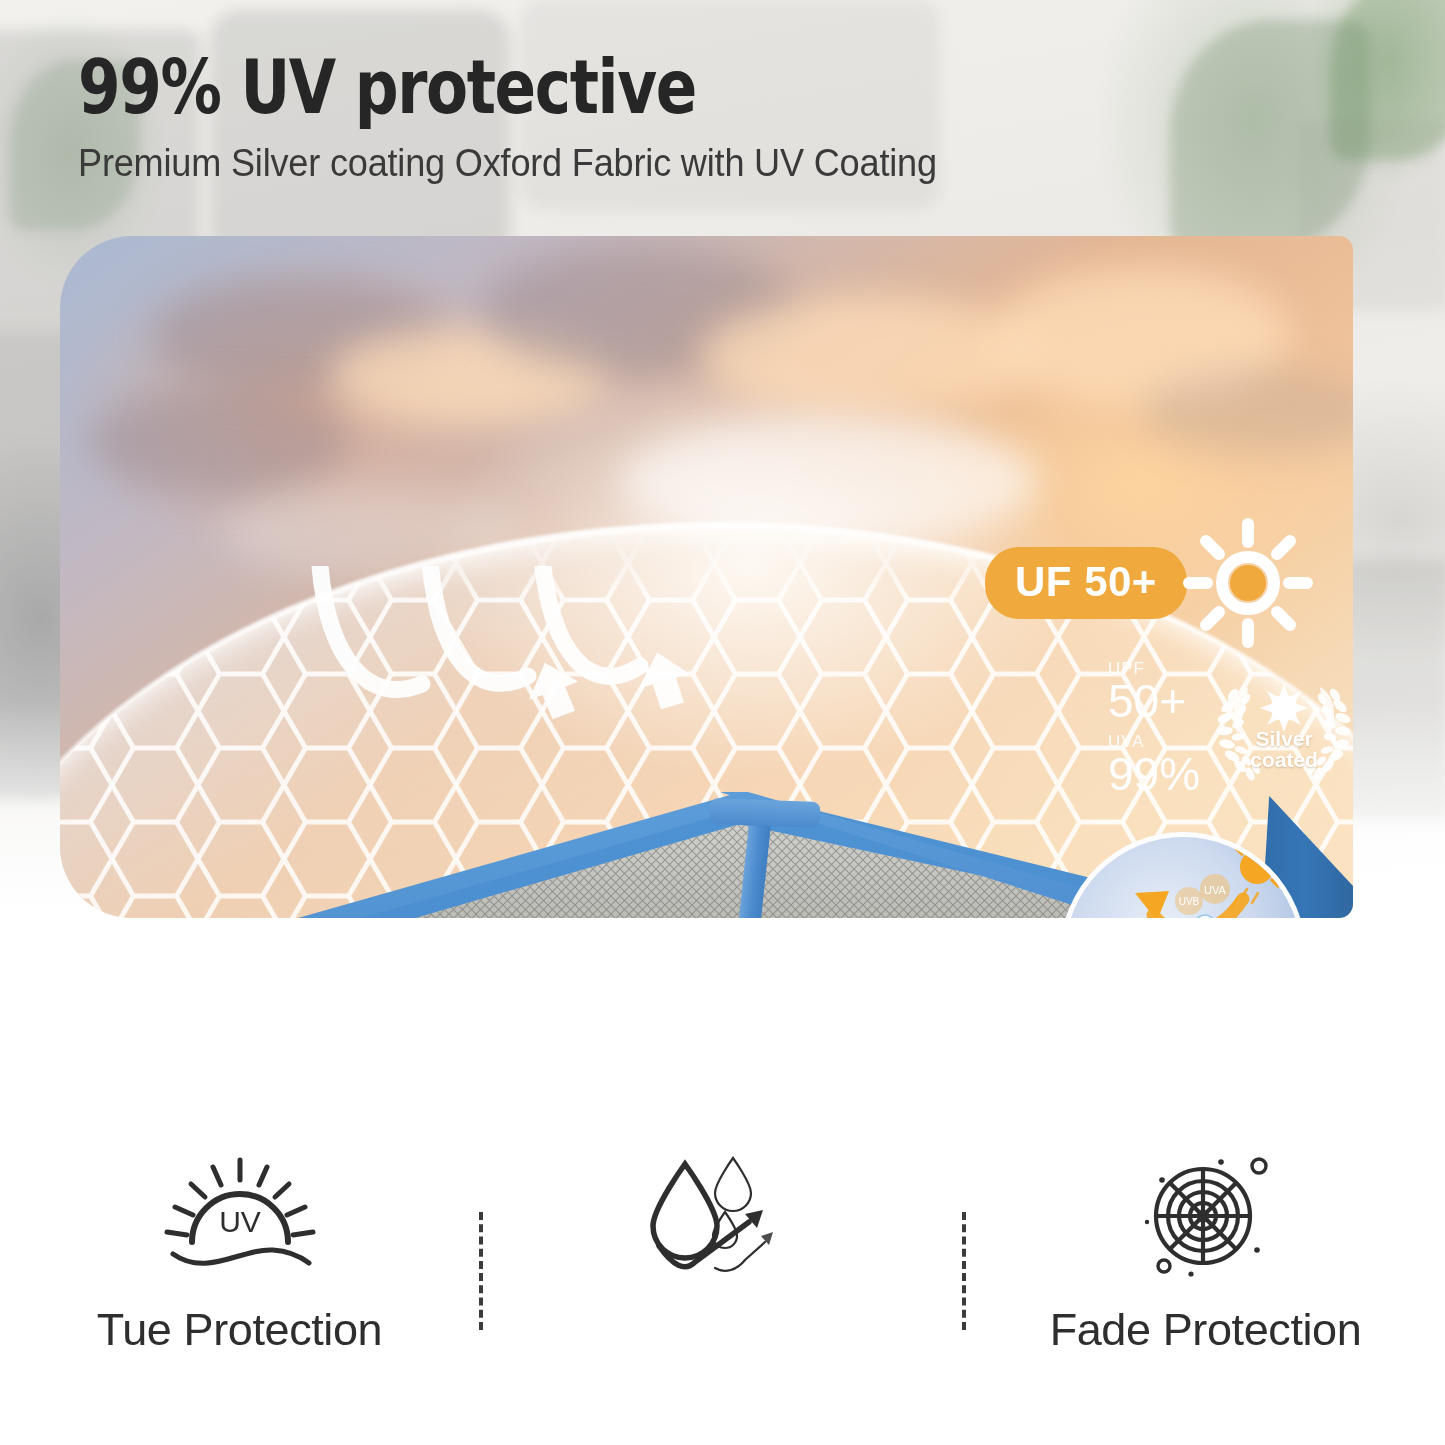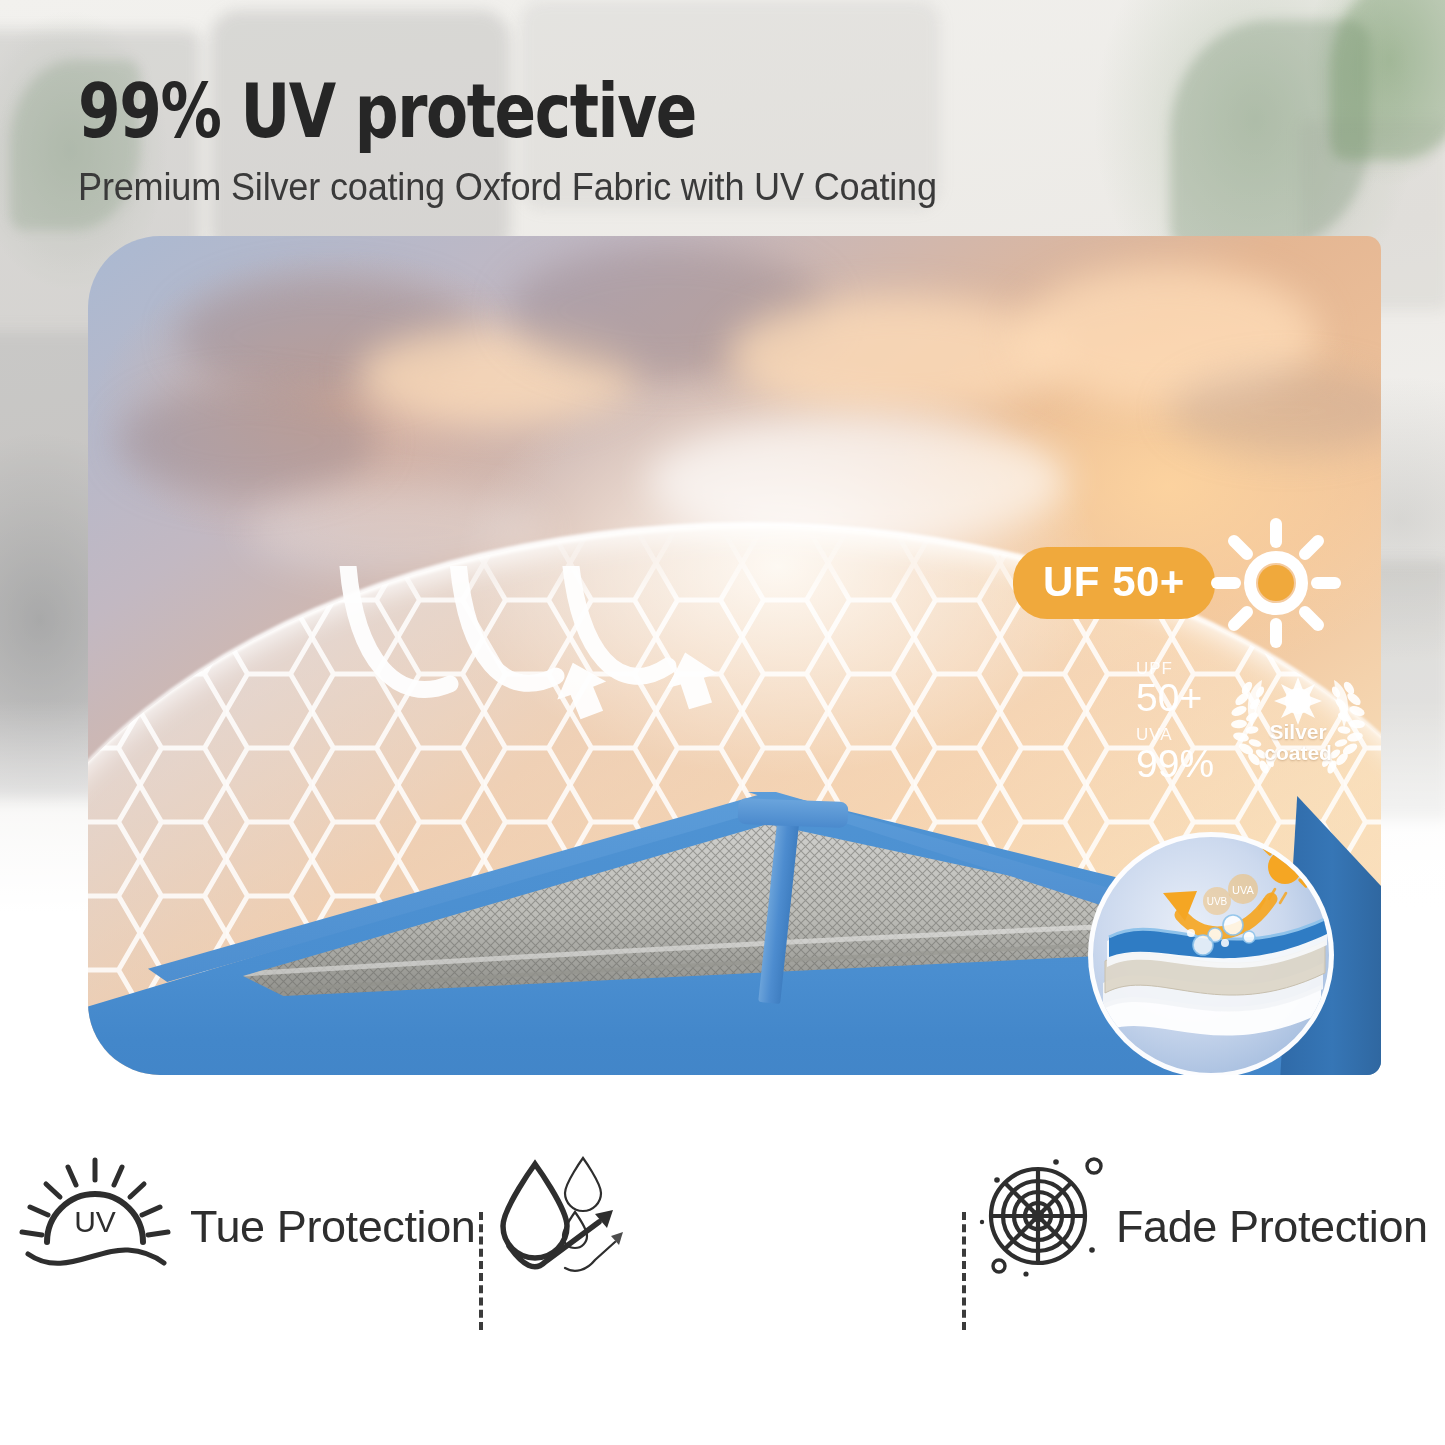--- a/index.html
+++ b/index.html
@@ -25,37 +25,37 @@
   }
   .bg-chair{position:absolute;background:rgba(120,122,120,.20);border-radius:14px;filter:blur(7px);}
   .bg-leaf{position:absolute;border-radius:50% 10% 50% 10%;filter:blur(6px);}
   .bg-fade-bottom{
     position:absolute;left:0;top:700px;width:1445px;height:260px;
     background:linear-gradient(to bottom, rgba(255,255,255,0), #ffffff 82%);
   }
   .bg-white-bottom{position:absolute;left:0;top:950px;width:1445px;height:495px;background:#ffffff;}
 
   
-  #header{position:absolute;left:78px;top:74px;width:1100px;z-index:6;}
+  #header{position:absolute;left:78px;top:50px;width:1100px;z-index:6;}
   #headline{
     font-size:74px;line-height:1.0;font-weight:bold;color:#262626;
     letter-spacing:-1.5px;
     font-family:"DejaVu Sans Condensed","Liberation Sans Narrow","Liberation Sans",sans-serif;
     transform:scaleX(.92);transform-origin:left center;
     white-space:nowrap;
   }
   #subhead{
     margin-top:18px;
     font-size:38px;color:#3a3a3a;font-weight:400;letter-spacing:-.2px;
     transform:scaleX(.95);transform-origin:left center;white-space:nowrap;
   }
 
   
   #photo{
-    position:absolute;left:88px;top:236px;width:1293px;height:839px;
+    position:absolute;left:60px;top:236px;width:1293px;height:682px;
     border-radius:72px 14px 14px 72px;
     overflow:hidden;z-index:5;
     box-shadow:0 0 0 0 rgba(0,0,0,0);
   }
   
   .sky{
     position:absolute;inset:0;
     background:
       radial-gradient(ellipse 520px 340px at 690px 330px, rgba(255,255,255,.92), rgba(255,255,255,0) 62%),
       radial-gradient(ellipse 430px 290px at 1080px 250px, rgba(255,214,160,.85), rgba(255,214,160,0) 66%),
@@ -148,21 +148,21 @@
     background:#f0a93c;color:#ffffff;font-weight:bold;font-size:42px;
     padding:14px 30px 16px 30px;border-radius:34px;letter-spacing:.5px;
     line-height:1;white-space:nowrap;
   }
   #uf-sun{margin-left:-4px;}
 
   
   #upf-block{position:absolute;left:1048px;top:424px;display:flex;align-items:center;gap:4px;z-index:7;}
   #upf-text{color:#ffffff;text-align:left;line-height:1;}
   .upf-small{font-size:17px;letter-spacing:1px;color:rgba(255,255,255,.92);}
-  .upf-big{font-size:39px;font-weight:500;margin:1px 0 9px 0;color:#ffffff;}
+  .upf-big{font-size:46px;font-weight:500;margin:1px 0 9px 0;color:#ffffff;}
   .upf-big.last{margin-bottom:12px;}
   #silver-seal{position:relative;width:160px;height:106px;text-decoration:underline;}
   #silver-label{
     position:absolute;left:0;top:46px;width:160px;text-align:center;
     color:#ffffff;font-size:21px;font-weight:bold;line-height:1.02;
     text-shadow:0 1px 2px rgba(140,100,60,.35);
   }
 
   
   #fabric-inset{
@@ -170,21 +170,21 @@
     border-radius:50%;border:5px solid rgba(255,255,255,.95);
     overflow:hidden;z-index:7;
     background:radial-gradient(circle at 42% 38%, #e8eef8 0%, #ccd9ee 45%, #a9c0e0 78%, #8fb0d8 100%);
   }
 
   
   #features{
     position:absolute;left:0;top:1150px;width:1445px;height:260px;
     display:flex;align-items:flex-start;z-index:6;
   }
-  .feature{flex:1;display:flex;flex-direction:row;align-items:center;}
+  .feature{flex:1;display:flex;flex-direction:column;align-items:center;}
   .feature-icon{height:132px;display:flex;align-items:center;justify-content:center;}
   .feature-label{
     margin-top:22px;font-size:45px;color:#2e2e2e;font-weight:400;letter-spacing:-.4px;
     white-space:nowrap;
   }
   .divider{
     width:0;border-left:4px dashed #2b2b2b;height:118px;margin-top:62px;
     opacity:.92;
   }
 </style>

